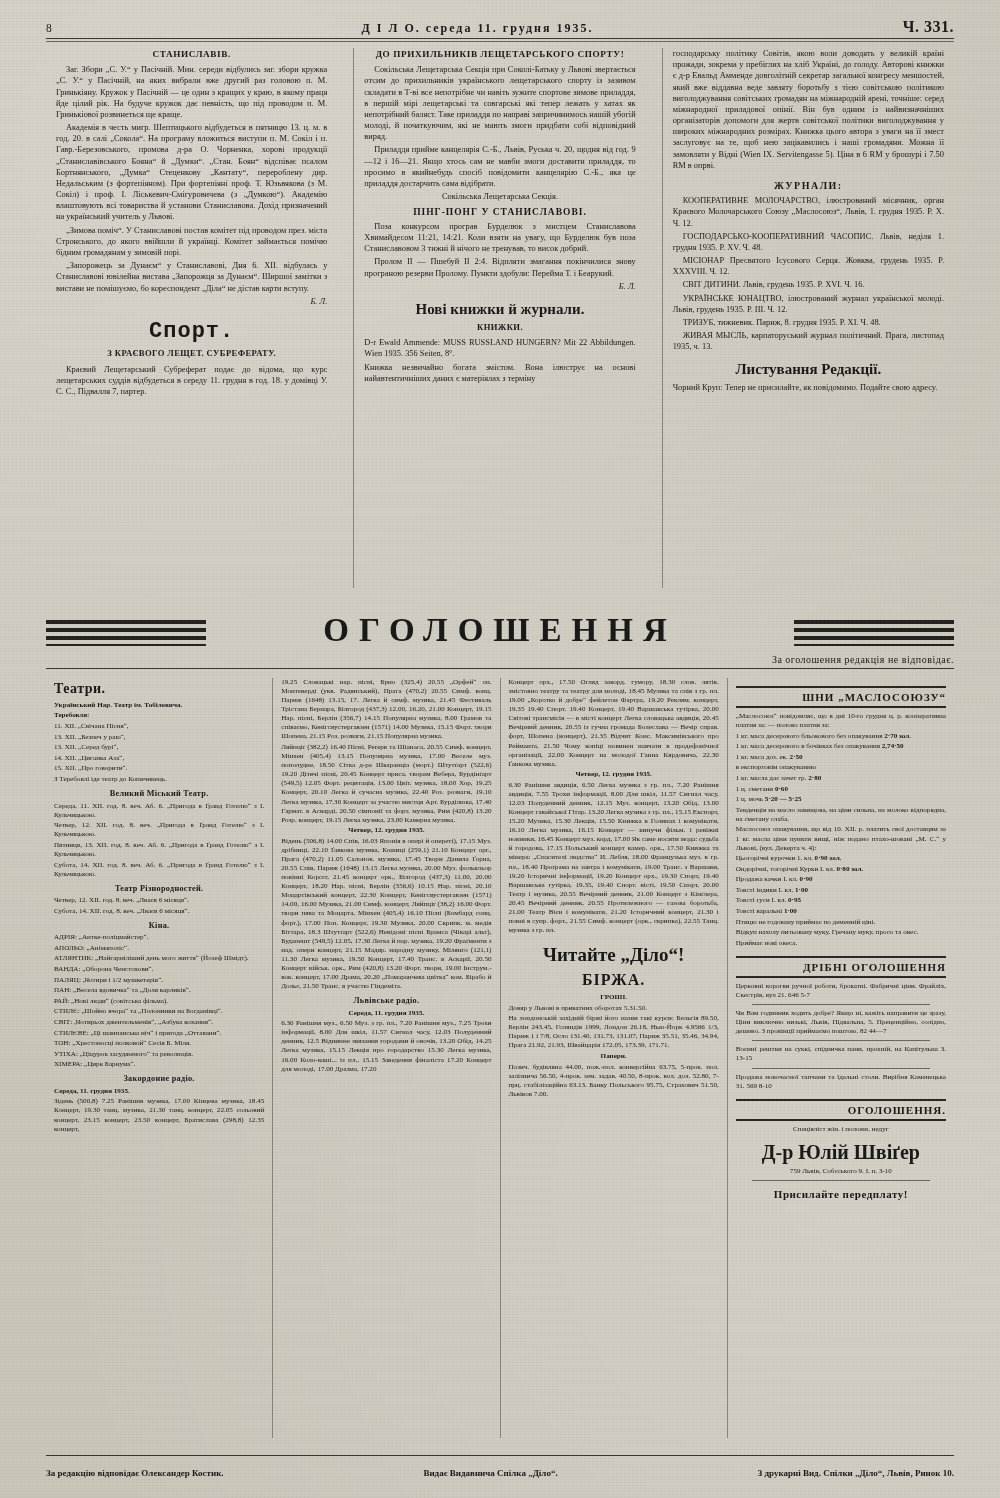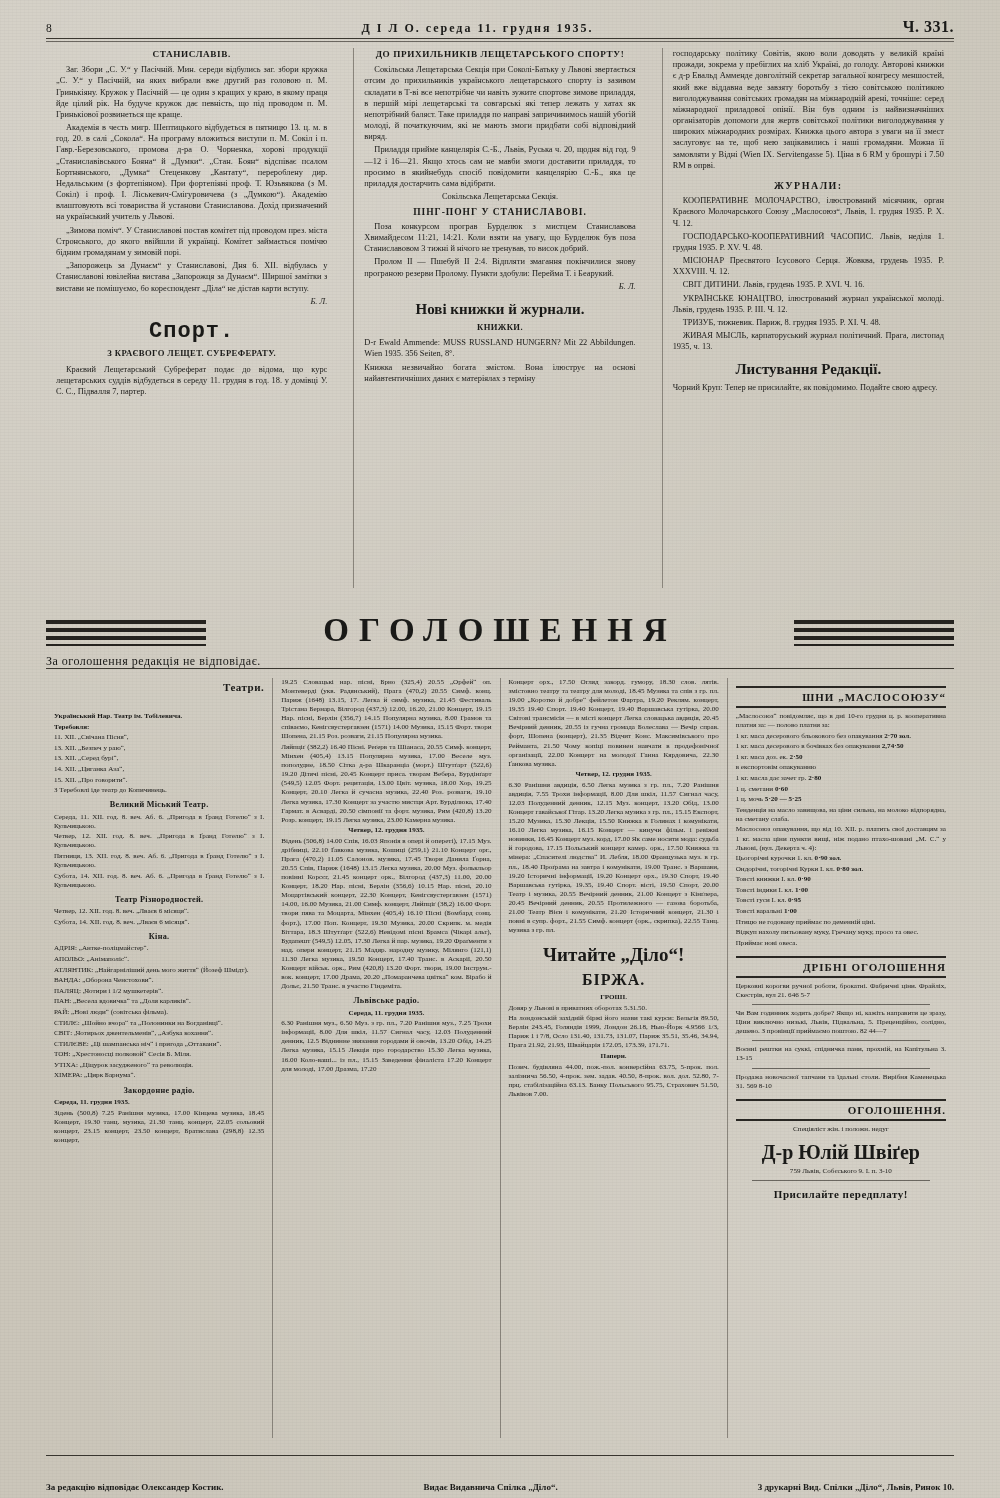--- a/index.html
+++ b/index.html
@@ -70,57 +70,57 @@
   .banner .bars{
     position:absolute;top:8px;left:0;width:160px;height:26px;
     background:repeating-linear-gradient(180deg,#262420 0 4px,rgba(0,0,0,0) 4px 8px);
   }
   .banner .bars.r{left:auto;right:0;}
   .banner .word{
     position:absolute;left:0;right:0;top:0;text-align:center;
     font-size:33px;font-weight:bold;letter-spacing:10px;
   }
   .banner .note{
-    position:absolute;left:0;right:0;top:42px;text-align:left;
-    font-size:12px;letter-spacing:.5px;
+    position:absolute;left:0;right:0;top:42px;text-align:right;
+    font-size:10px;letter-spacing:.5px;
   }
   .banner .line{position:absolute;left:0;right:0;top:56px;border-top:1px solid #3a3730;}
 
   
   .botcols{
     position:absolute;left:46px;right:46px;top:678px;bottom:60px;
     display:flex;
   }
   .bcol{
     flex:1;padding:0 8px;font-size:7.1px;line-height:1.28;text-align:justify;
   }
   .bcol + .bcol{border-left:1px solid #8a857c;}
   .bcol h4{
-    font-size:11px;text-align:right;font-weight:bold;margin:2px 0 18px;letter-spacing:.5px;
+    font-size:14px;text-align:left;font-weight:bold;margin:2px 0 3px;letter-spacing:.5px;
   }
   .bcol h5{
     font-size:8.2px;text-align:center;font-weight:bold;margin:5px 0 2px;letter-spacing:.3px;
   }
   .bcol p{margin:0 0 1.5px 0;}
   .bcol .lbl{font-weight:bold;}
   .boxhead{
     font-size:11px;font-weight:bold;text-align:right;letter-spacing:1px;
     border-top:2px solid #2a2824;border-bottom:2px solid #2a2824;
     padding:2px 0;margin:8px 0 4px;
   }
   .readbig{font-size:19px;font-weight:bold;text-align:center;margin:8px 0 0;}
   .birzha{font-size:16px;font-weight:bold;text-align:center;letter-spacing:1px;margin:2px 0 3px;}
   .drname{font-size:20px;font-weight:bold;text-align:center;margin:6px 0 2px;}
   .sendsub{font-size:11px;font-weight:bold;text-align:center;letter-spacing:.5px;margin-top:6px;}
   .dash{border-top:1px solid #6b6760;margin:4px 16px;}
 
   
   .footrule{position:absolute;left:46px;right:46px;bottom:42px;border-top:1px solid #3a3730;}
   .footer{
-    position:absolute;left:46px;right:46px;bottom:6px;
+    position:absolute;left:46px;right:46px;bottom:20px;
     display:flex;justify-content:space-between;font-size:9px;font-weight:bold;
   }
 </style>
 </head>
 <body>
 
 <div class="page">
 
   <div class="masthead">
     <span>8</span>
@@ -281,21 +281,21 @@
 
       <p>
         <span>Цьогорічні курочки 1. кл.</span>
         <b>0·90 зол.</b>
       </p>
       <p>
         <span>Ондорічні, тогорічні Курки І. кл.</span>
         <b>0·80 зол.</b>
       </p>
       <p>
-        <span>Товсті книжки І. кл.</span>
+        <span>Продажа качки І. кл.</span>
         <b>0·90</b>
       </p>
       <p>
         <span>Товсті індики І. кл.</span>
         <b>1·00</b>
       </p>
       <p>
         <span>Товсті гуси І. кл.</span>
         <b>0·95</b>
       </p>

